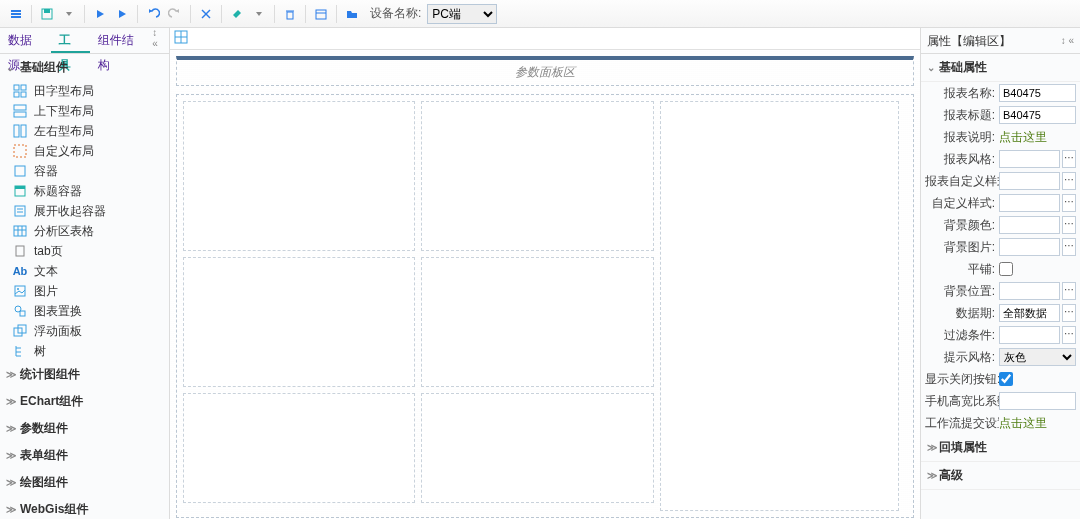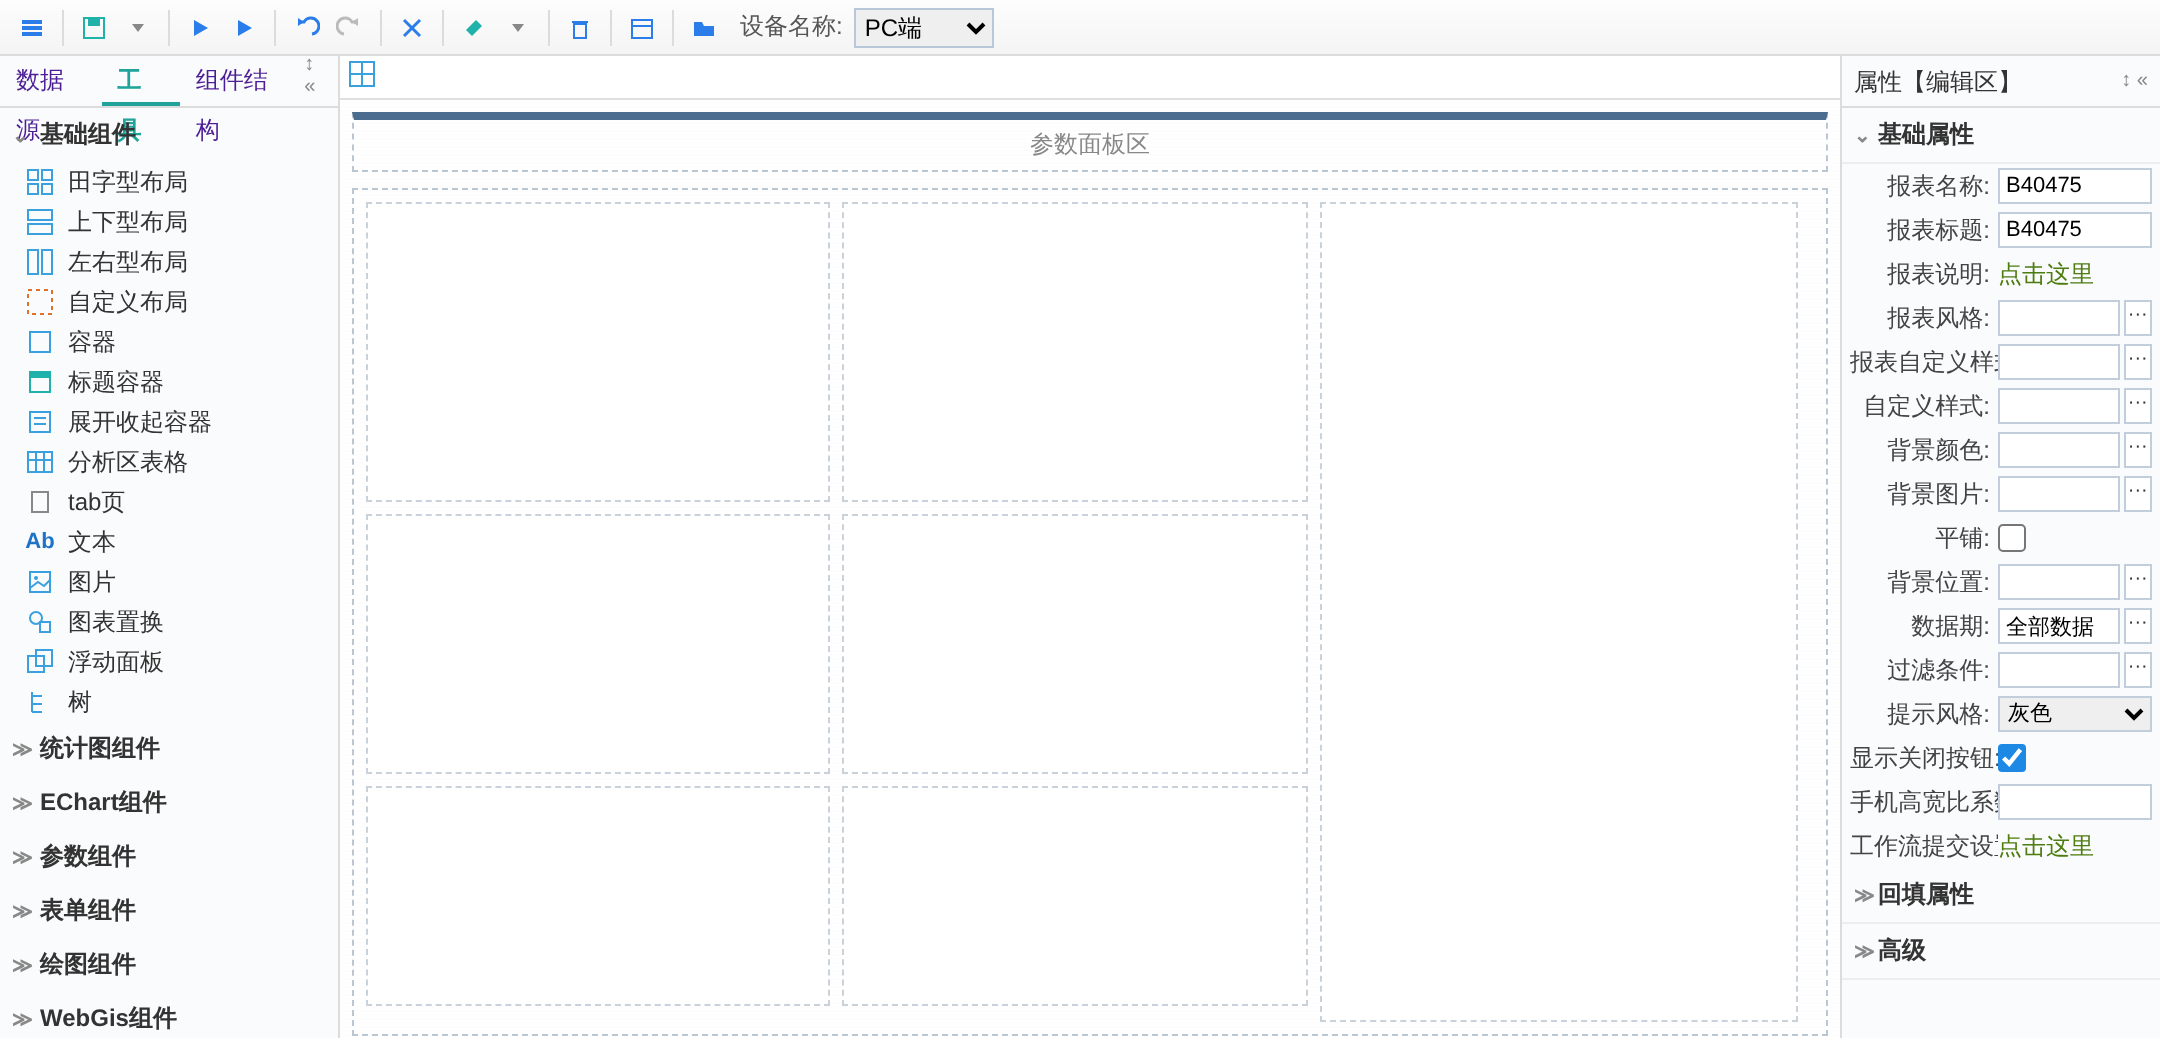--- a/index.html
+++ b/index.html
@@ -18,21 +18,21 @@
 .left-tab.active { color:#1fa39a; border-bottom:2px solid #1fa39a; font-weight:bold;margin-top:24px; }
 .left-controls { margin-left:auto; display:flex; gap:4px; padding-right:4px; padding-bottom:4px; color:#888; font-size:10px; cursor:pointer; }
 .left-body { flex:1; overflow-y:auto; }
 .group-header { display:flex; align-items:center; padding:5px 6px; font-weight:bold; color:#333; cursor:pointer; }
 .group-header .chev { width:12px; display:inline-block; color:#888; font-size:10px; margin-right:2px; }
 .comp-item { display:flex; align-items:center; padding:3px 8px 3px 12px; cursor:pointer; color:#333; height:20px; }
 .comp-item .ci-icon { width:16px; height:16px; margin-right:6px; display:flex; align-items:center; justify-content:center; }
 .center-pane { flex:1; display:flex; flex-direction:column; background:#fff; min-width:0; }
 .canvas-toolbar { height:22px; border-bottom:1px solid #e0e0e0; display:flex; align-items:center; padding:0 4px; }
 .canvas-toolbar .tbtn { width:18px; height:18px; cursor:pointer; }
-.canvas-wrap { flex:1; overflow:auto; padding:6px; background:repeating-linear-gradient(0deg,#fff,#fff 1px,#fcfcfc 2px); position:relative; }
+.canvas-wrap { flex:1; overflow:auto; padding:6px; background:repeating-linear-gradient(0deg,#fff,#fff 1px,#fcfcfc 2px); position:relative;font-style:italic; }
 .param-panel { border:1px dashed #bac6d2; border-top:4px solid #4b6b8f; padding:4px; text-align:center; color:#888; margin-bottom:8px; }
 .canvas { border:1px dashed #bac6d2; padding:6px; min-height:420px; display:flex; flex-wrap:wrap; gap:6px; }
 .slot { border:1px dashed #c9d2db; background:#fff; }
 .right-pane { width:160px; border-left:1px solid #dcdcdc; background:#fafbfc; display:flex; flex-direction:column; }
 .right-header { height:26px; line-height:26px; padding:0 6px; border-bottom:1px solid #dcdcdc; font-weight:normal; color:#333; display:flex; align-items:center; }
 .right-header .rh-ctrl { margin-left:auto; color:#888; font-size:10px; cursor:pointer; }
 .prop-group-header { display:flex; align-items:center; padding:5px 6px; font-weight:bold; cursor:pointer; border-bottom:1px solid #eee; }
 .prop-group-header .chev { width:12px; color:#888; font-size:10px; }
 .prop-body { flex:1; overflow-y:auto; }
 .prop-row { display:flex; align-items:center; padding:2px 4px; height:22px; }

